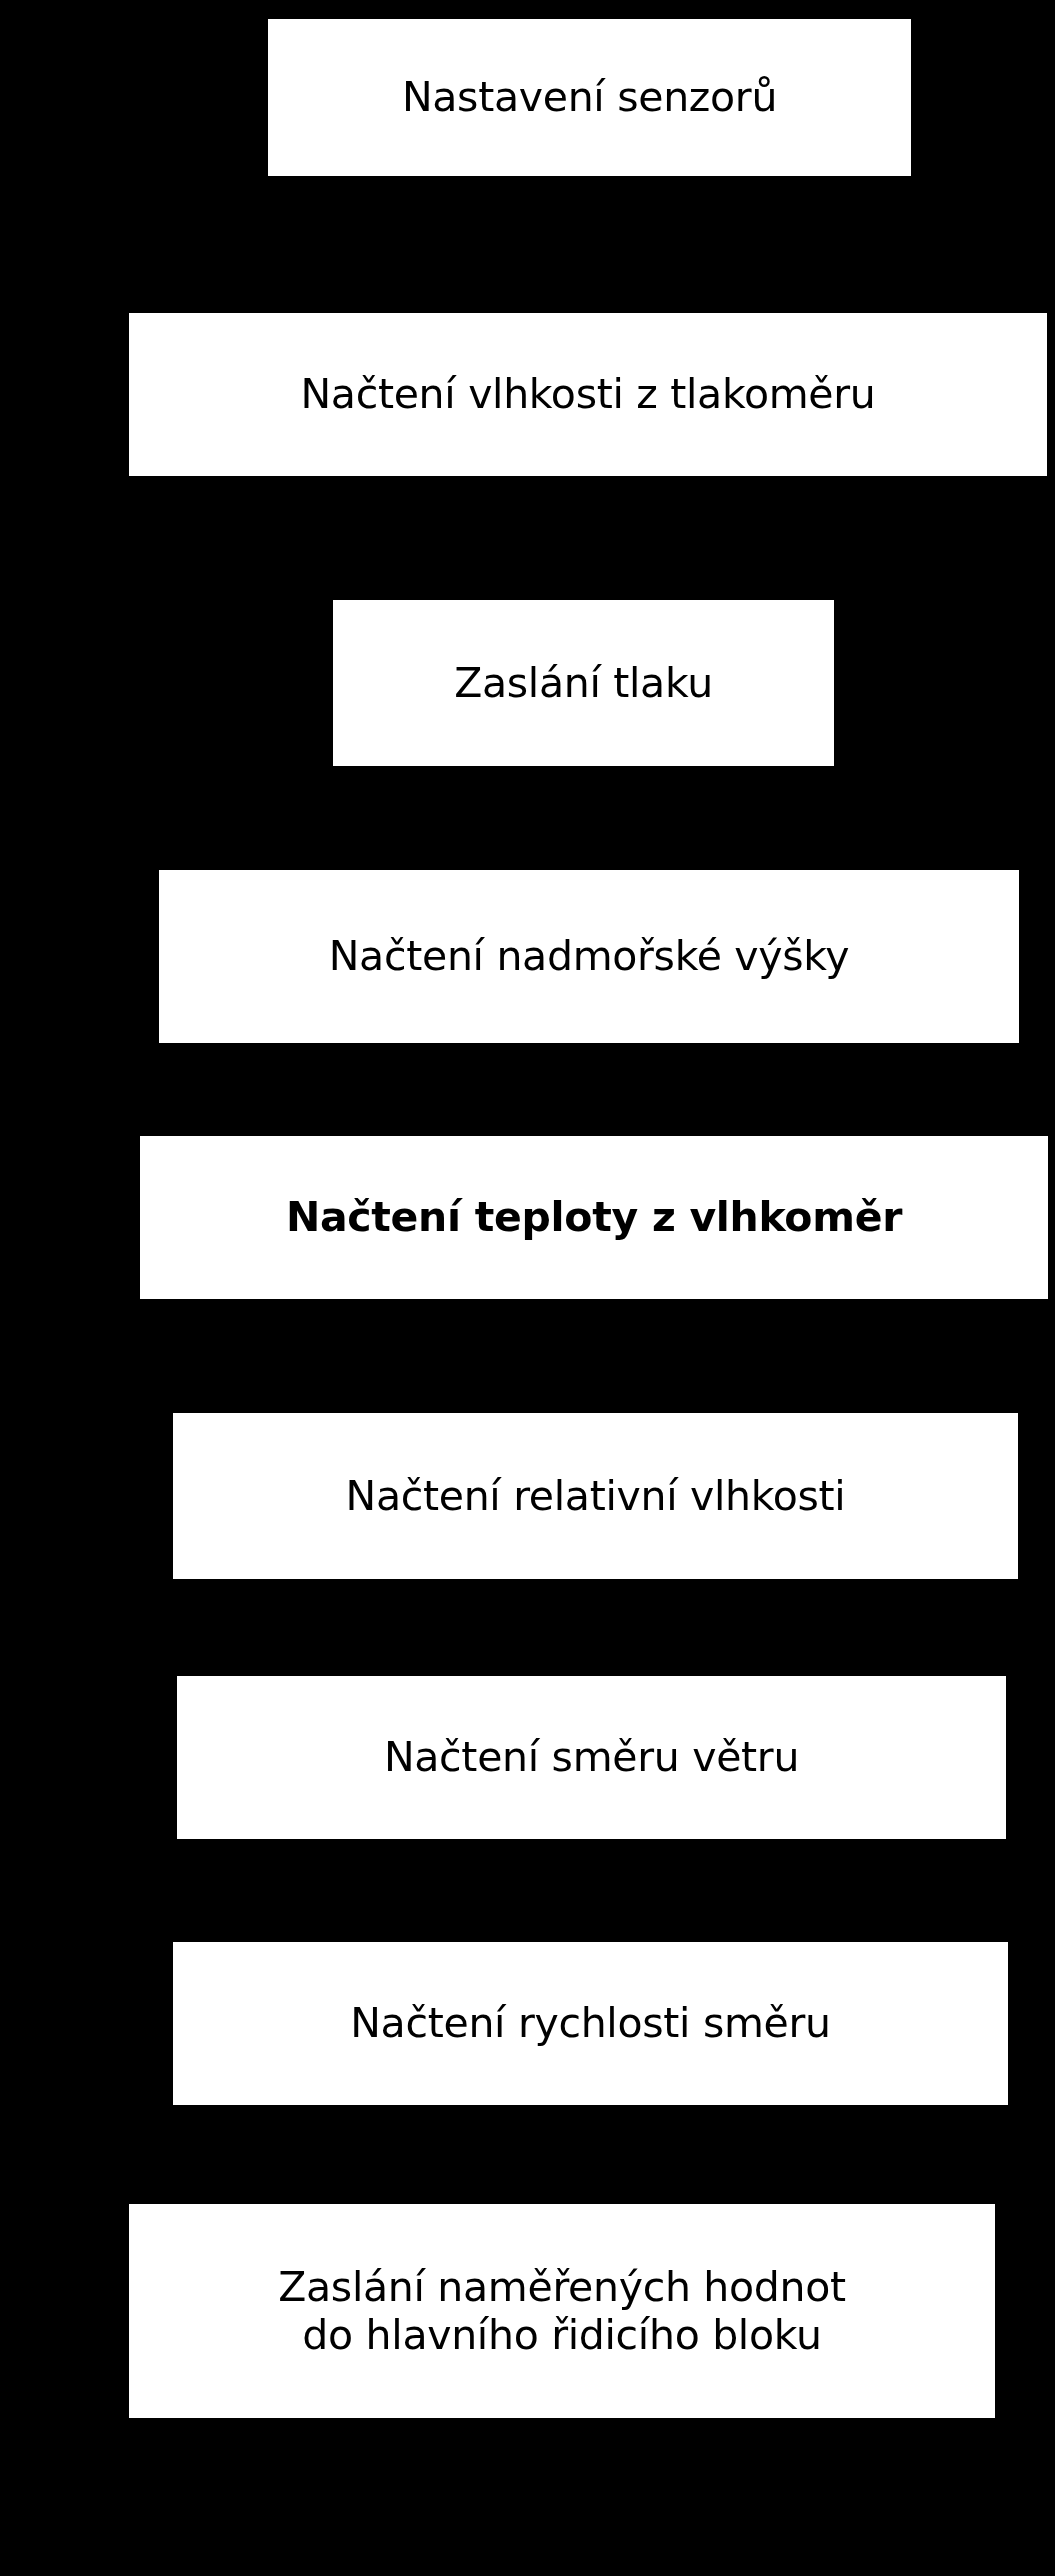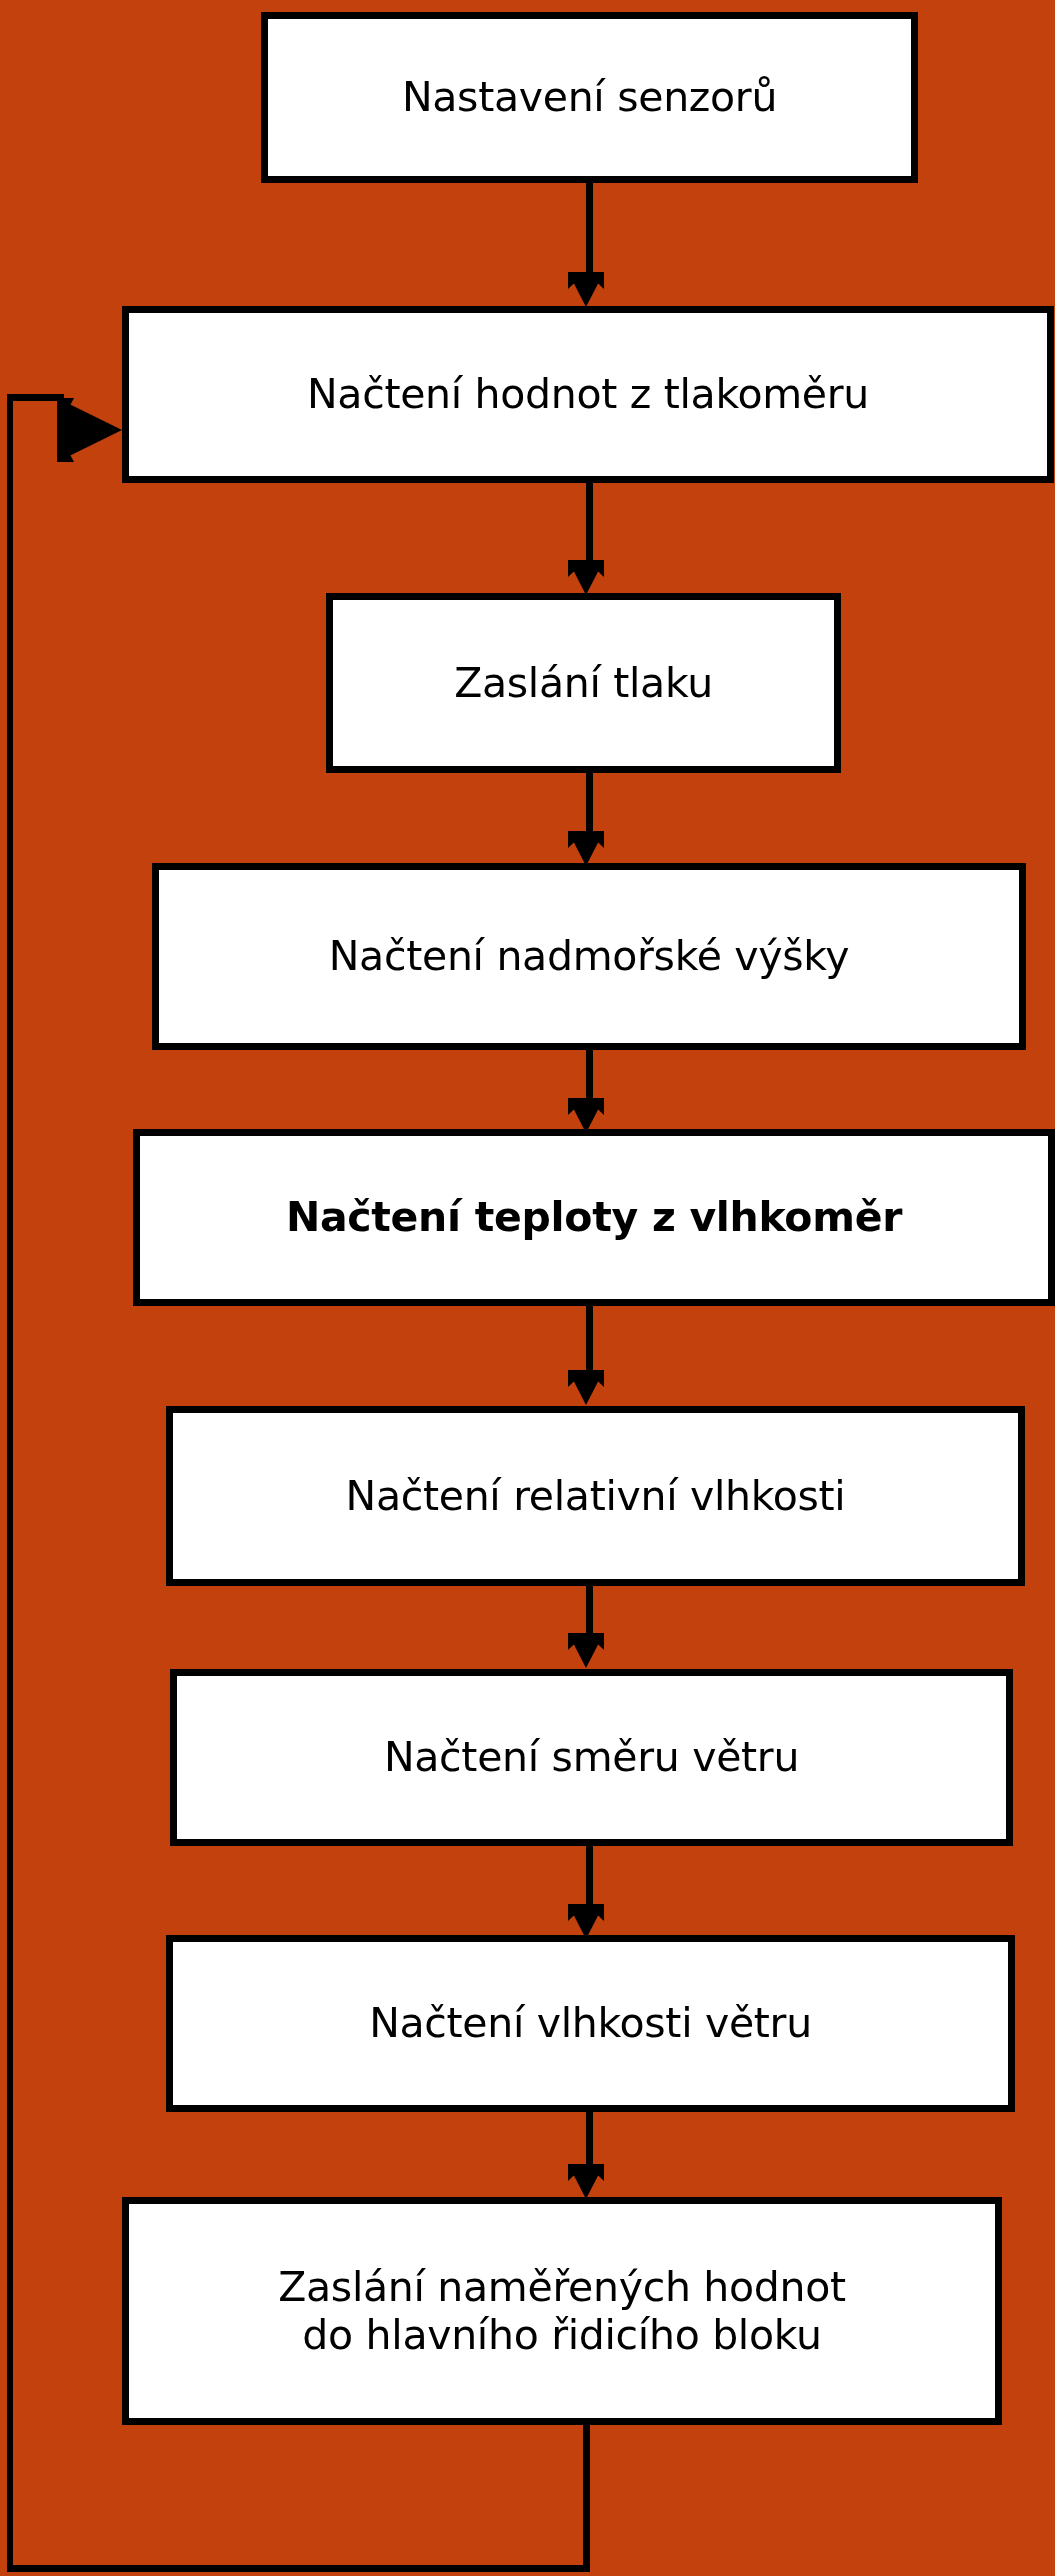--- a/index.html
+++ b/index.html
@@ -7,21 +7,21 @@
     padding: 0;
     background: #ffffff;
   }
   body {
     font-family: "DejaVu Sans", "Liberation Sans", sans-serif;
   }
   #canvas {
     position: relative;
     width: 1055px;
     height: 2576px;
-    background: #c2410c;
+    background: #000000;
     overflow: hidden;
   }
   .node {
     position: absolute;
     box-sizing: border-box;
     background: #ffffff;
     border: 7.3px solid #000000;
     display: flex;
     align-items: center;
     justify-content: center;
@@ -105,21 +105,21 @@
 </head>
 <body>
 
 <div id="canvas">
 
   <div class="node" style="left:261px; top:12px; width:657px; height:171px;">
     <span class="label">Nastavení senzorů</span>
   </div>
 
   <div class="node" style="left:122px; top:306px; width:932px; height:177px;">
-    <span class="label">Načtení hodnot z tlakoměru</span>
+    <span class="label">Načtení vlhkosti z tlakoměru</span>
   </div>
 
   <div class="node" style="left:326px; top:593px; width:515px; height:180px;">
     <span class="label">Zaslání tlaku</span>
   </div>
 
   <div class="node" style="left:152px; top:863px; width:874px; height:187px;">
     <span class="label">Načtení nadmořské výšky</span>
   </div>
 
@@ -129,21 +129,21 @@
 
   <div class="node" style="left:170px; top:1669px; width:843px; height:177px;">
     <span class="label">Načtení směru větru</span>
   </div>
 
   <div class="node" style="left:166px; top:1406px; width:859px; height:180px;">
     <span class="label">Načtení relativní vlhkosti</span>
   </div>
 
   <div class="node" style="left:166px; top:1935px; width:849px; height:177px;">
-    <span class="label">Načtení vlhkosti větru</span>
+    <span class="label">Načtení rychlosti směru</span>
   </div>
 
   <div class="node" style="left:122px; top:2197px; width:880px; height:228px;">
     <span class="label">Zaslání naměřených hodnot
 do hlavního řidicího bloku</span>
   </div>
 
   <div class="vline" style="left:586px; top:183px; height:93px;"></div>
   <div class="arrow-down barbed" style="left:568px; top:272px;"></div>
 

